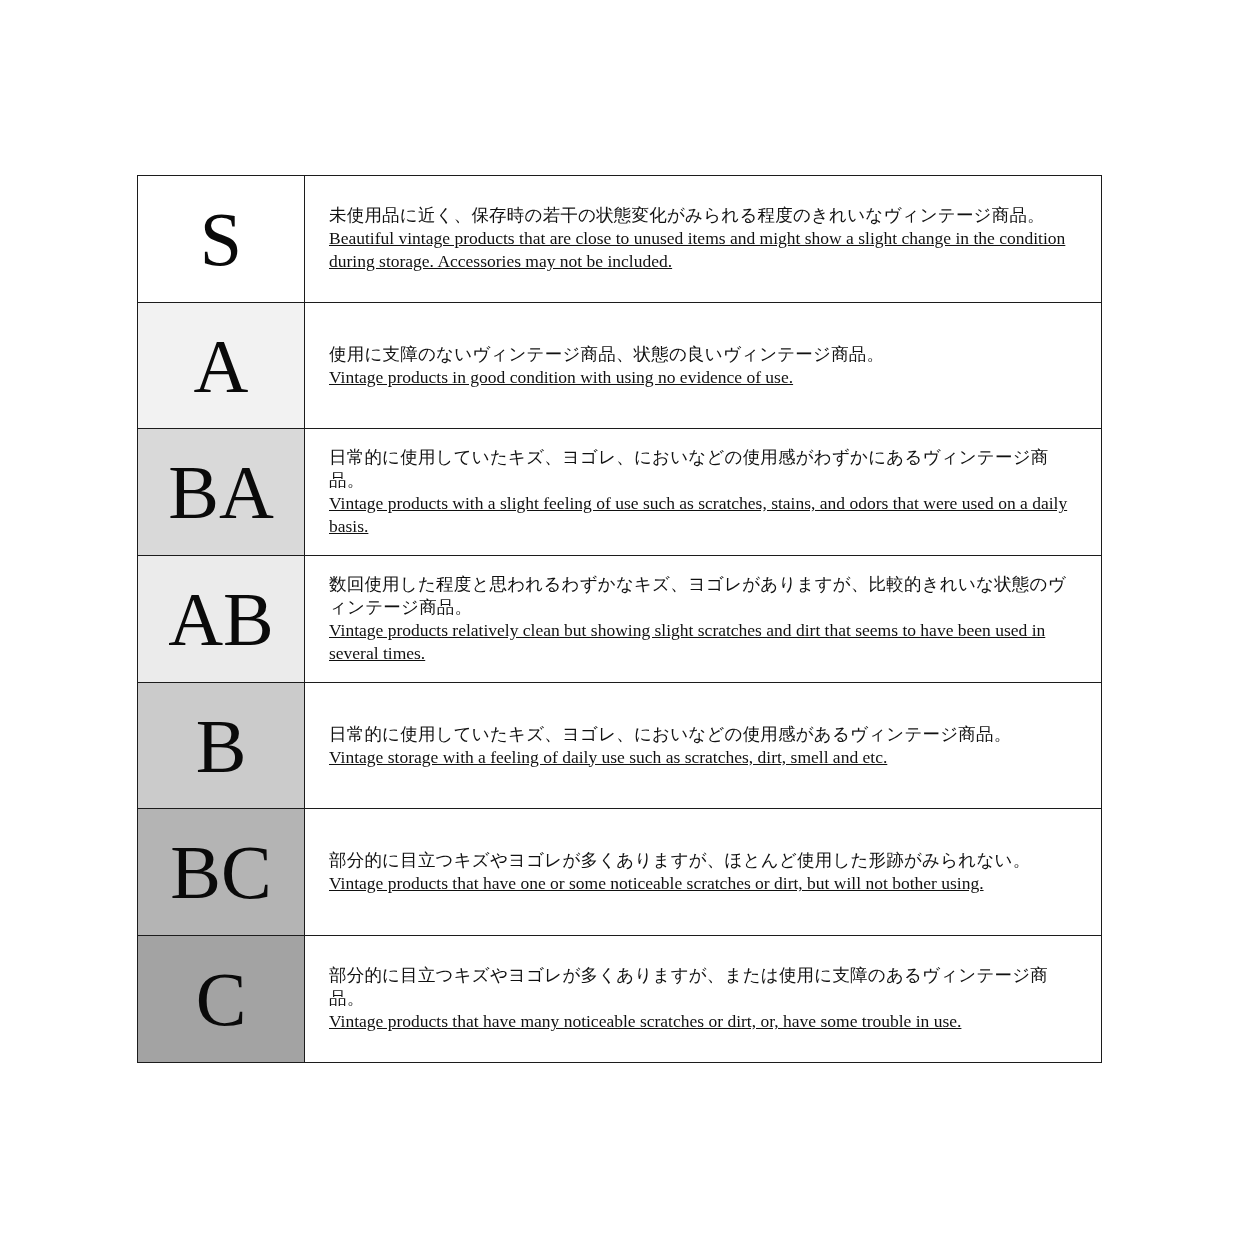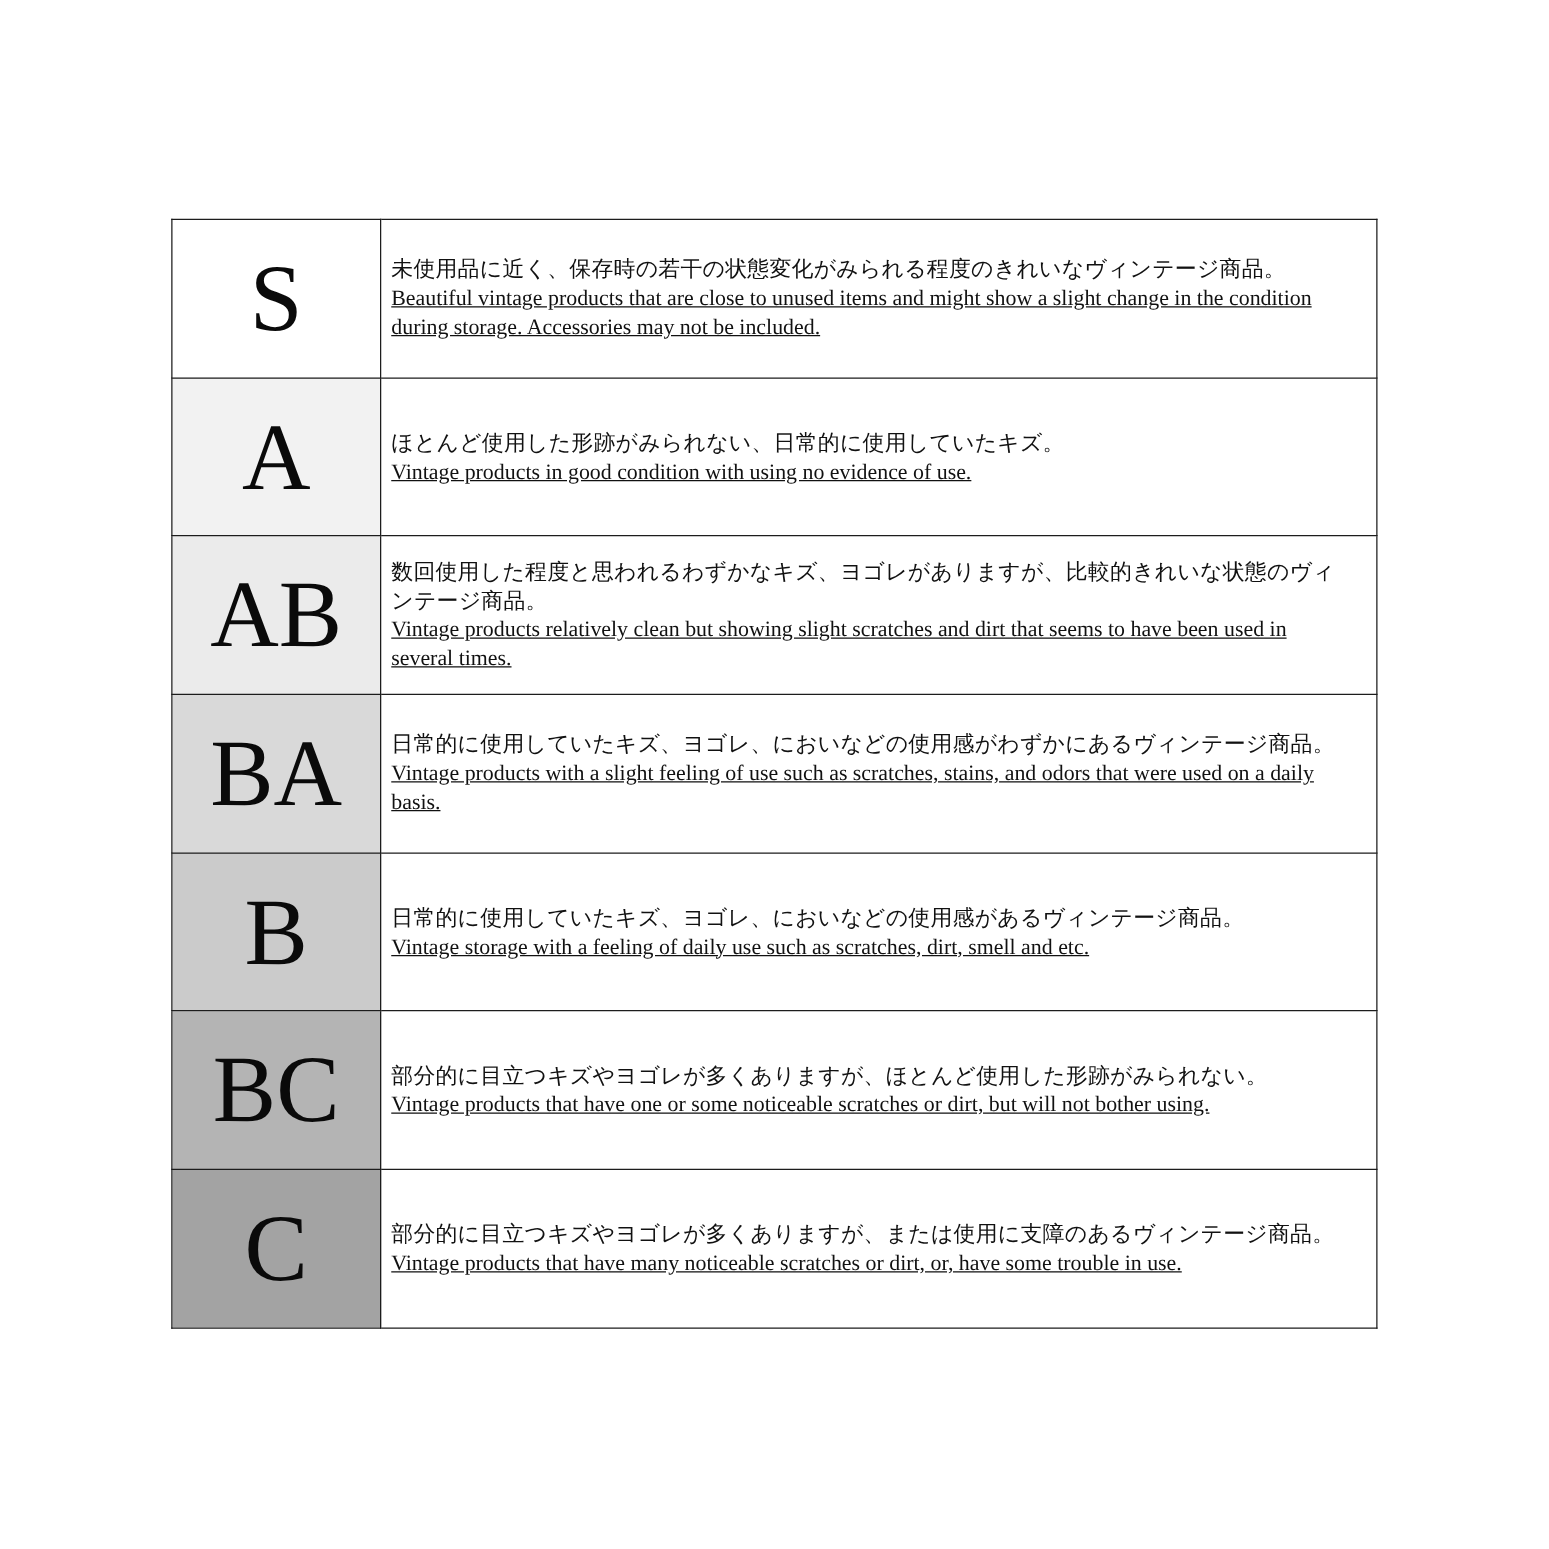--- a/index.html
+++ b/index.html
@@ -36,21 +36,21 @@
     text-align: center;
     padding: 0;
   }
   .grade-letter {
     font-size: 76px;
     line-height: 1;
     color: #0a0a0a;
     letter-spacing: 0px;
   }
   td.desc-cell {
-    padding: 8px 28px 8px 8px;
+    padding: 8px 28px 8px 24px;
   }
   .desc-jp {
     font-size: 17.5px;
     line-height: 23px;
     letter-spacing: 0.2px;
   }
   .desc-en {
     font-size: 17.5px;
     line-height: 23px;
     text-decoration: underline;
@@ -71,42 +71,42 @@
           <div class="desc-jp">未使用品に近く、保存時の若干の状態変化がみられる程度のきれいなヴィンテージ商品。</div>
           <div class="desc-en">Beautiful vintage products that are close to unused items and might show a slight change in the condition during storage. Accessories may not be included.</div>
         </td>
       </tr>
 
       <tr class="grade-row">
         <td class="grade-cell" style="background: rgb(242, 242, 242);">
           <span class="grade-letter">A</span>
         </td>
         <td class="desc-cell">
-          <div class="desc-jp">ほとんど使用した形跡がみられない、日常的に使用していたキズ。</div>
+          <div class="desc-jp">使用に支障のないヴィンテージ商品、状態の良いヴィンテージ商品。</div>
           <div class="desc-en">Vintage products in good condition with using no evidence of use.</div>
+        </td>
+      </tr>
+
+      <tr class="grade-row">
+        <td class="grade-cell" style="background: rgb(217, 217, 217);">
+          <span class="grade-letter">BA</span>
+        </td>
+        <td class="desc-cell">
+          <div class="desc-jp">日常的に使用していたキズ、ヨゴレ、においなどの使用感がわずかにあるヴィンテージ商品。</div>
+          <div class="desc-en">Vintage products with a slight feeling of use such as scratches, stains, and odors that were used on a daily basis.</div>
         </td>
       </tr>
 
       <tr class="grade-row">
         <td class="grade-cell" style="background: rgb(235, 235, 235);">
           <span class="grade-letter">AB</span>
         </td>
         <td class="desc-cell">
           <div class="desc-jp">数回使用した程度と思われるわずかなキズ、ヨゴレがありますが、比較的きれいな状態のヴィンテージ商品。</div>
           <div class="desc-en">Vintage products relatively clean but showing slight scratches and dirt that seems to have been used in several times.</div>
-        </td>
-      </tr>
-
-      <tr class="grade-row">
-        <td class="grade-cell" style="background: rgb(217, 217, 217);">
-          <span class="grade-letter">BA</span>
-        </td>
-        <td class="desc-cell">
-          <div class="desc-jp">日常的に使用していたキズ、ヨゴレ、においなどの使用感がわずかにあるヴィンテージ商品。</div>
-          <div class="desc-en">Vintage products with a slight feeling of use such as scratches, stains, and odors that were used on a daily basis.</div>
         </td>
       </tr>
 
       <tr class="grade-row">
         <td class="grade-cell" style="background: rgb(203, 203, 203);">
           <span class="grade-letter">B</span>
         </td>
         <td class="desc-cell">
           <div class="desc-jp">日常的に使用していたキズ、ヨゴレ、においなどの使用感があるヴィンテージ商品。</div>
           <div class="desc-en">Vintage storage with a feeling of daily use such as scratches, dirt, smell and etc.</div>

